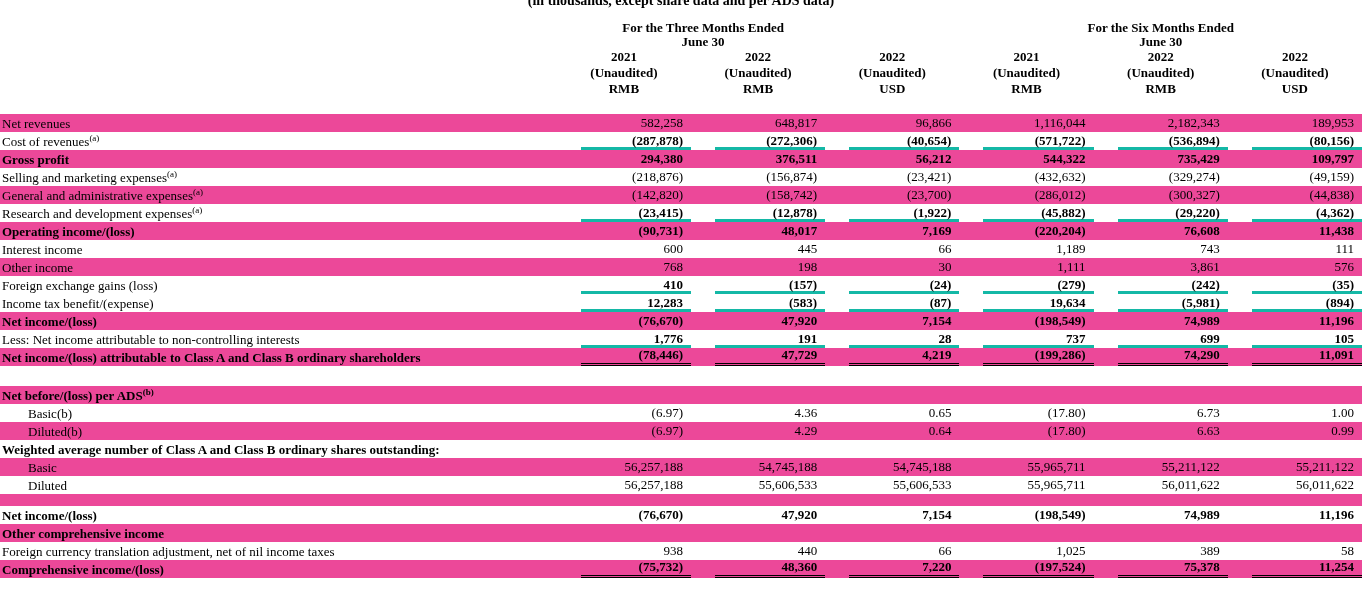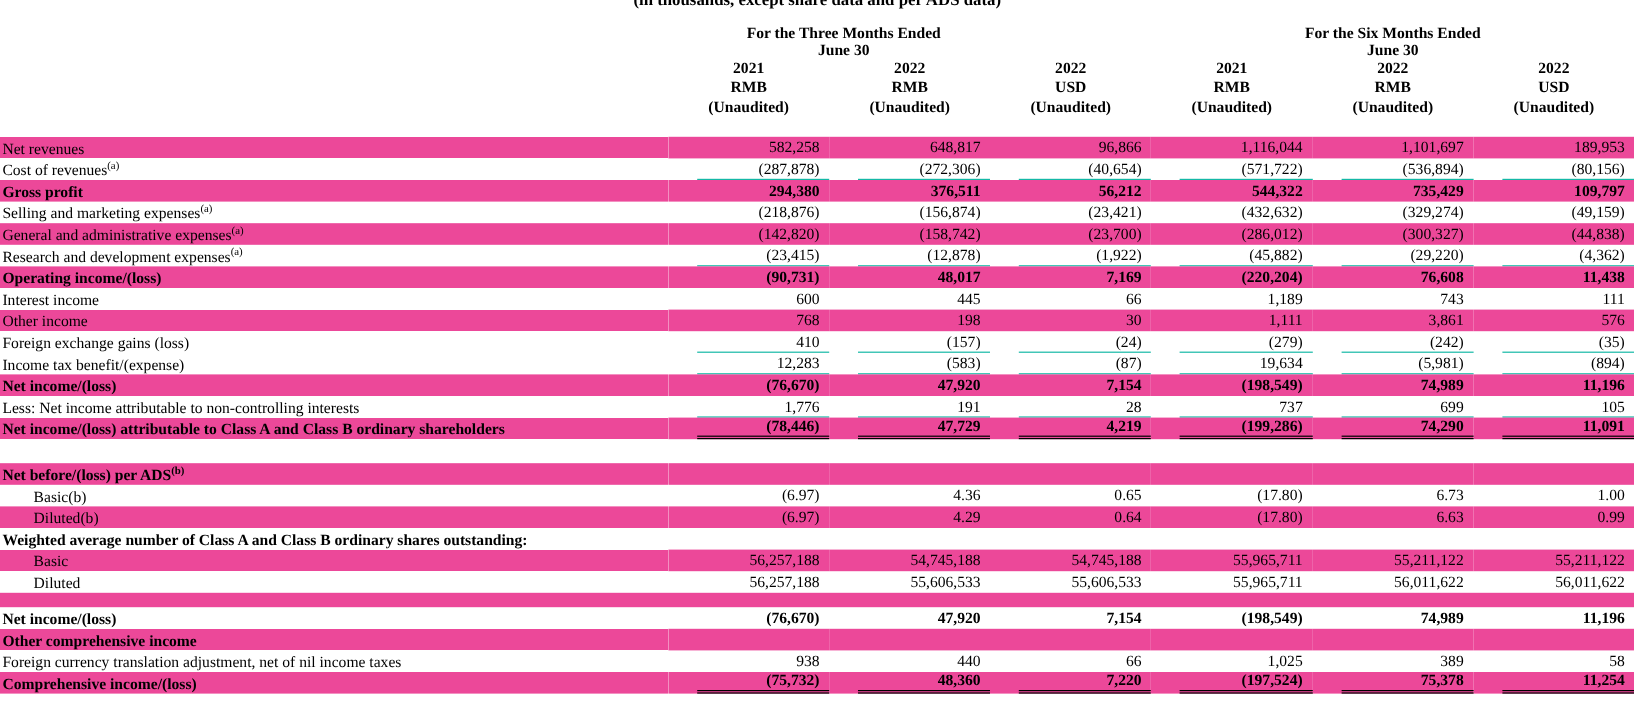--- a/index.html
+++ b/index.html
@@ -26,21 +26,21 @@
   tbody tr { height:18px; }
   tbody tr.stripe { background:#ec4899; }
   tbody tr.bold { font-weight:bold; }
   td.label-cell { padding-left:2px; white-space:nowrap; overflow:hidden; }
   td.label-cell.indent { padding-left:28px; }
   td.value-cell { padding-left:24px; }
   .val {
     display:block; text-align:right; padding-right:8px;
     height:18px; line-height:18px; box-sizing:border-box; white-space:nowrap;
   }
-  tr.rule-single .val { border-bottom:1px solid #14b8a6; }
+  tr.rule-single .val { border-bottom:3px solid #14b8a6;font-weight:bold; }
   tr.rule-double .val { border-bottom:3px double #000; line-height:14px; }
   sup { font-size:9px; line-height:0; }
 </style>
 </head>
 <body>
 
 <div class="clip">
   <div class="subtitle">(in thousands, except share data and per ADS data)</div>
 </div>
 
@@ -70,57 +70,57 @@
         <th></th>
         <th>2021</th>
         <th>2022</th>
         <th>2022</th>
         <th>2021</th>
         <th>2022</th>
         <th>2022</th>
       </tr>
     <tr class="hdr-row">
         <th></th>
+        <th>(Unaudited)</th>
+        <th>(Unaudited)</th>
+        <th>(Unaudited)</th>
+        <th>(Unaudited)</th>
+        <th>(Unaudited)</th>
+        <th>(Unaudited)</th>
+      </tr>
+    <tr class="hdr-row">
+        <th></th>
         <th>RMB</th>
         <th>RMB</th>
         <th>USD</th>
         <th>RMB</th>
         <th>RMB</th>
         <th>USD</th>
       </tr>
-    <tr class="hdr-row">
-        <th></th>
-        <th>(Unaudited)</th>
-        <th>(Unaudited)</th>
-        <th>(Unaudited)</th>
-        <th>(Unaudited)</th>
-        <th>(Unaudited)</th>
-        <th>(Unaudited)</th>
-      </tr>
     <tr class="hgap">
         <td colspan="7"></td>
       </tr>
   </thead>
   <tbody>
       <tr class="stripe">
         <td class="label-cell"><span>Net revenues</span></td>
         <td class="value-cell">
           <div class="val">582,258</div>
         </td>
         <td class="value-cell">
           <div class="val">648,817</div>
         </td>
         <td class="value-cell">
           <div class="val">96,866</div>
         </td>
         <td class="value-cell">
           <div class="val">1,116,044</div>
         </td>
         <td class="value-cell">
-          <div class="val">1,101,697</div>
+          <div class="val">2,182,343</div>
         </td>
         <td class="value-cell">
           <div class="val">189,953</div>
         </td>
       </tr>
       <tr class="rule-single">
         <td class="label-cell"><span>Cost of revenues</span><sup>(a)</sup></td>
         <td class="value-cell">
           <div class="val">(287,878)</div>
         </td>

